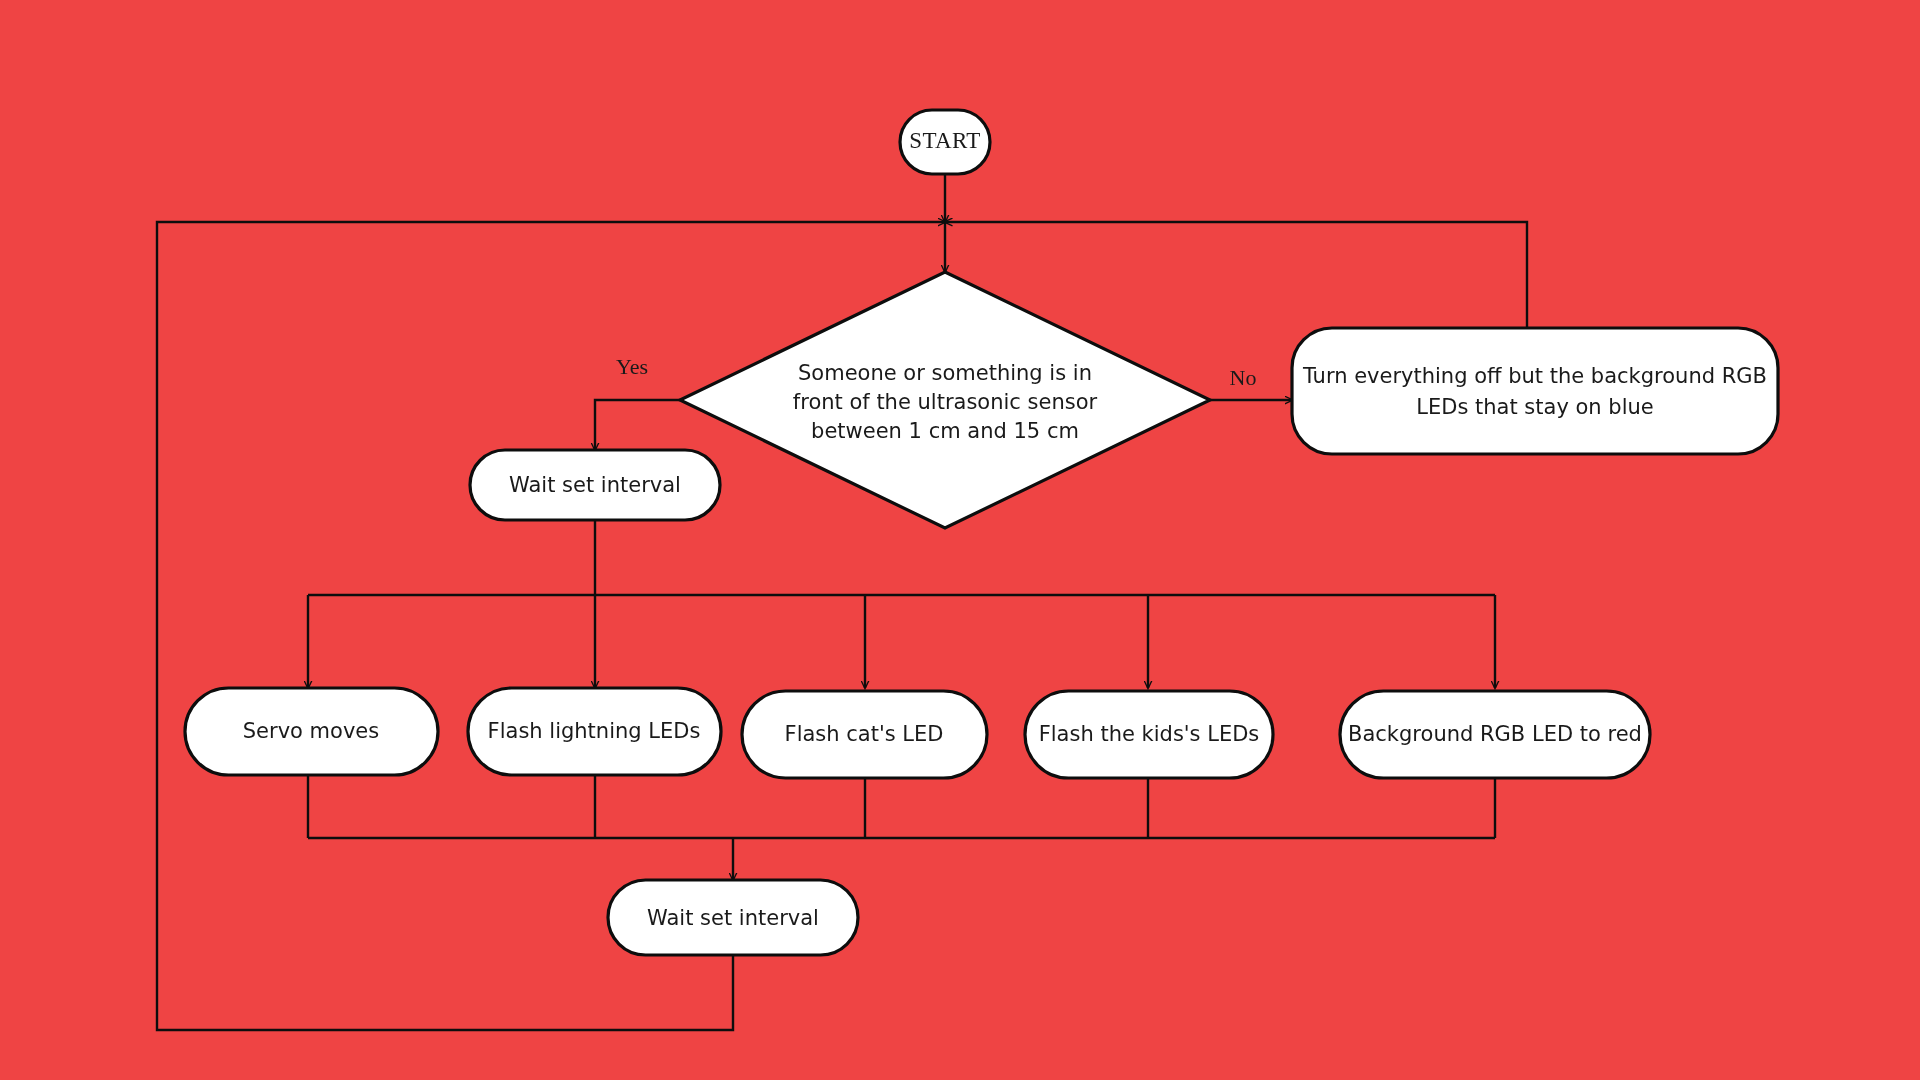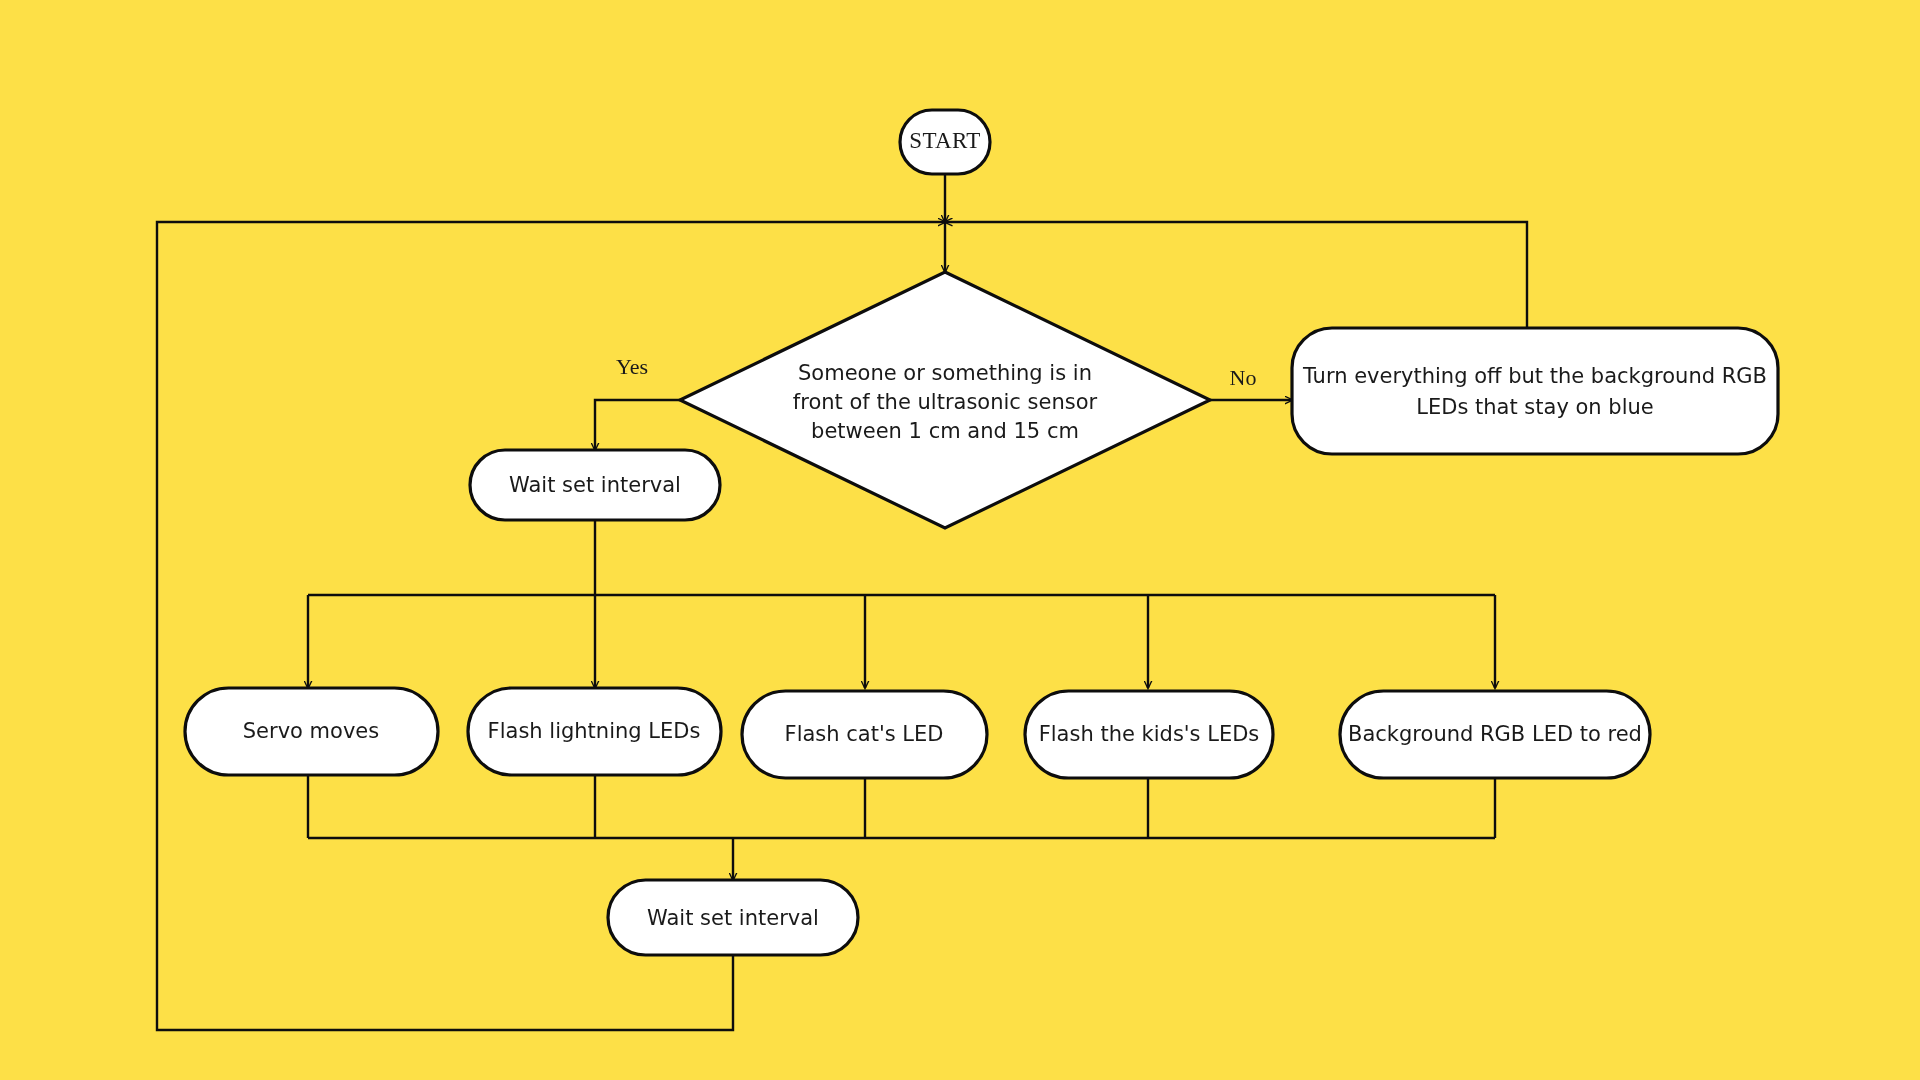--- a/index.html
+++ b/index.html
@@ -10,21 +10,21 @@
   body {
     width: 1920px;
     height: 1080px;
     font-family: "Liberation Sans", sans-serif;
     overflow: hidden;
   }
   #flowchart-root {
     position: relative;
     width: 1920px;
     height: 1080px;
-    background: #fde047;
+    background: #ef4444;
   }
   svg#flow-svg {
     display: block;
     width: 1920px;
     height: 1080px;
   }
   .node-shape {
     fill: #ffffff;
     stroke: #0d0d0d;
     stroke-width: 3.2;

